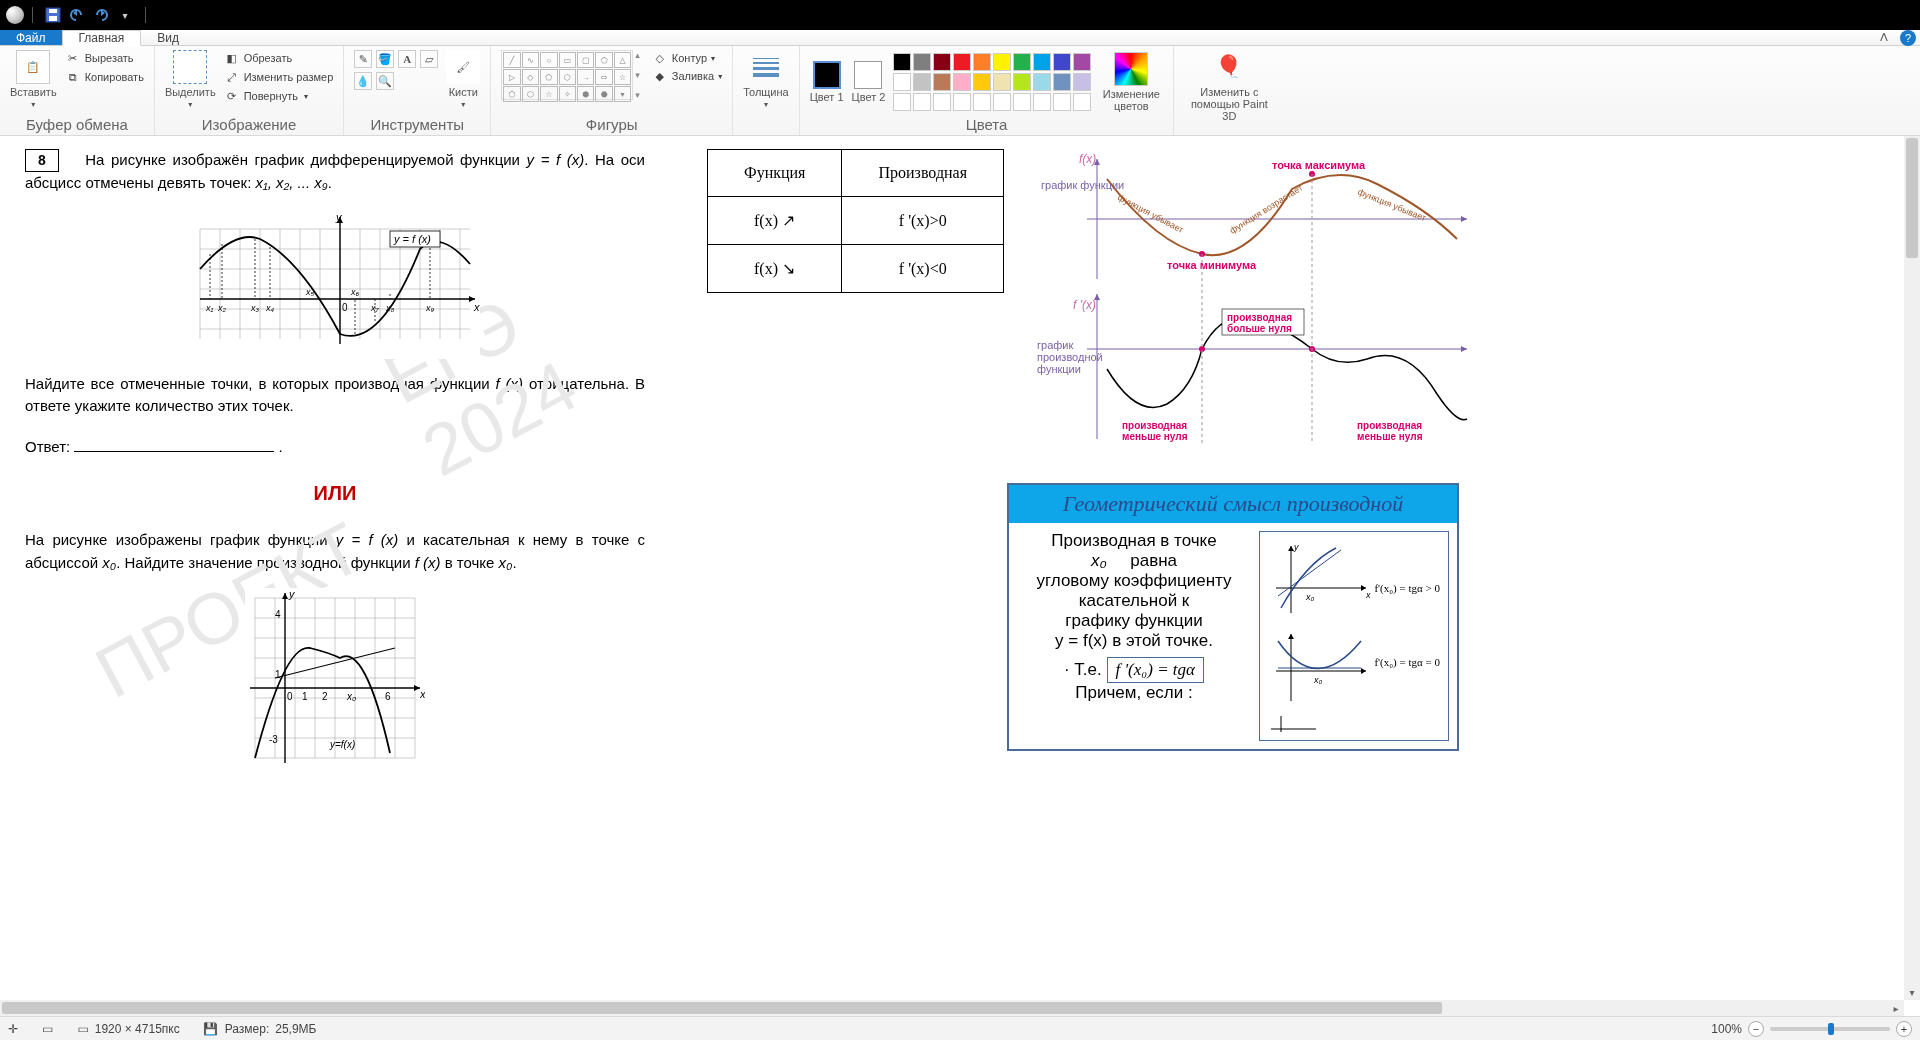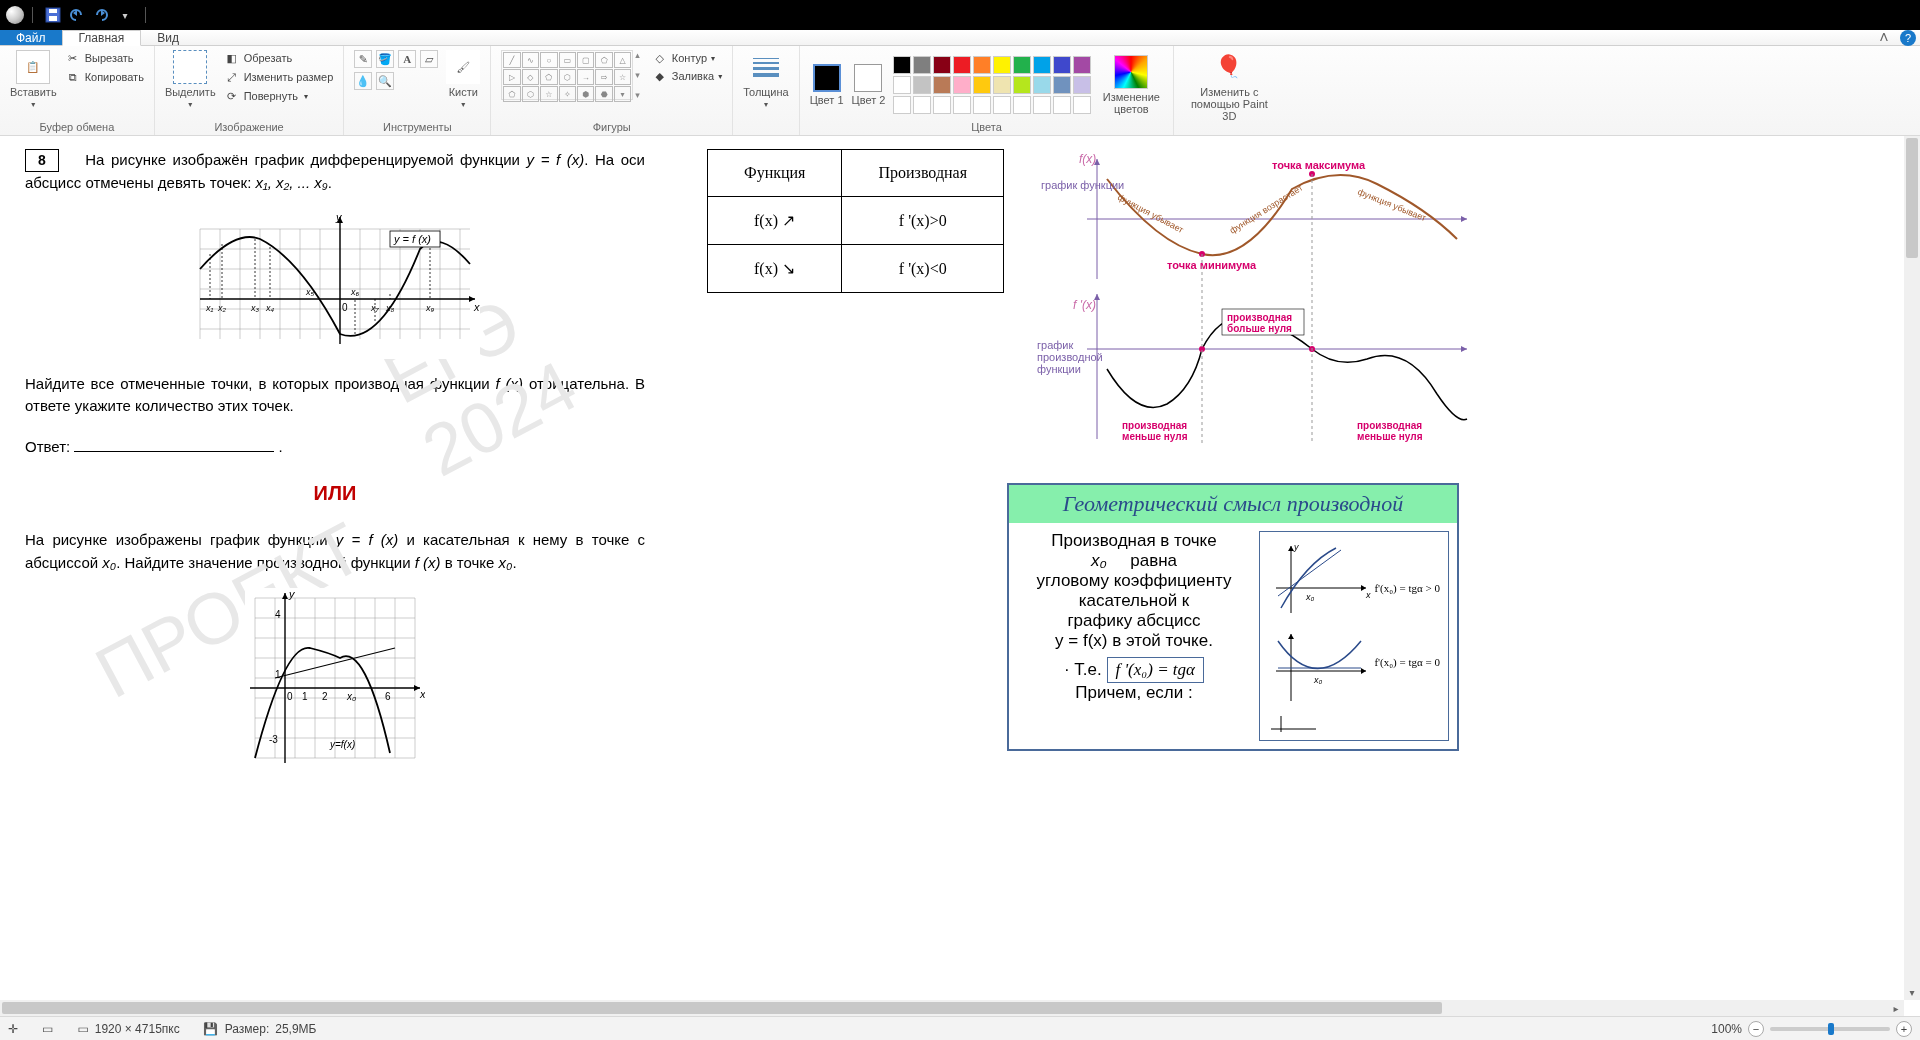--- a/index.html
+++ b/index.html
@@ -19,21 +19,21 @@
 .tab.active { background: #fff; border: 1px solid #d0d0d0; border-bottom: 1px solid #fff; margin-bottom: -1px; }
 .tabs-row .spacer { flex: 1; }
 .min-ribbon { width: 24px; display: flex; align-items: center; justify-content: center; color: #666; cursor: pointer; }
 .help-btn { width: 24px; display: flex; align-items: center; justify-content: center; cursor: pointer; }
 .help-btn .circle { width: 16px; height: 16px; border-radius: 50%; background: #1979ca; color: #fff; font-size: 11px; display:flex; align-items:center; justify-content:center; }
 
 
 .ribbon { height: 90px; background: linear-gradient(#fdfdfd,#f5f5f5); border-bottom: 1px solid #d9d9d9; display: flex; }
 .group { border-right: 1px solid #e3e3e3; padding: 4px 10px 0 10px; display: flex; flex-direction: column; align-items: center; font-size: 11px; color: #555; }
 .group-body { flex: 1; display: flex; align-items: flex-start; gap: 8px; }
-.group-label { font-size: 11px; color: #666; padding: 2px 0; }
+.group-label { font-size: 15px; color: #666; padding: 2px 0; }
 .big-btn { display: flex; flex-direction: column; align-items: center; gap: 2px; cursor: pointer; }
 .big-ico { width: 34px; height: 34px; border: 1px solid #ccc; background: #fff; display:flex; align-items:center; justify-content:center; }
 .small-row { display: flex; flex-direction: column; gap: 3px; }
 .small-btn { display: flex; align-items: center; gap: 4px; font-size: 11px; color: #444; cursor: pointer; }
 .small-ico { width: 16px; height: 16px; display:inline-flex; align-items:center; justify-content:center; }
 .tool-grid { display: grid; grid-template-columns: repeat(4, 18px); gap: 4px; }
 .tool-grid .t { width: 18px; height: 18px; border: 1px solid #ccc; display:flex; align-items:center; justify-content:center; font-size:11px; cursor:pointer; }
 .shape-box { width: 132px; height: 50px; border: 1px solid #ddd; display: grid; grid-template-columns: repeat(7, 1fr); grid-auto-rows: 16px; gap: 1px; padding: 1px; }
 .shape-box .s { border: 1px solid #bbb; font-size: 8px; display:flex; align-items:center; justify-content:center; color:#888; cursor:pointer; }
 .shape-side { display:flex; flex-direction:column; gap:2px; margin-left:4px; }
@@ -68,21 +68,21 @@
 .ili { color: #c00000; font-weight: bold; font-size: 20px; text-align:center; margin: 24px 0; }
 
 
 .ref-table { position:absolute; left: 700px; top: 6px; border: 1.5px solid #000; border-collapse: collapse; font-size: 16px; }
 .ref-table th, .ref-table td { border: 1.5px solid #000; padding: 14px 36px; text-align: center; font-family: "Times New Roman", serif; }
 .ref-table th { font-weight: normal; }
 
 
 .diagram1 { position:absolute; left: 1030px; top: 6px; width: 450px; height: 300px; font-size: 11px; }
 .card { position:absolute; left: 1000px; top: 340px; width: 452px; border: 2px solid #4a6a9a; }
-.card-head { background: #86efac; text-align:center; font-style: italic; color: #2a4a8a; font-size: 22px; padding: 6px 4px; font-family: "Times New Roman", serif; }
+.card-head { background: #0ea5e9; text-align:center; font-style: italic; color: #2a4a8a; font-size: 22px; padding: 6px 4px; font-family: "Times New Roman", serif; }
 .card-body { display: flex; padding: 8px; gap: 8px; }
 .card-text { flex:1; font-size: 17px; text-align:center; font-family: Arial, sans-serif; }
 .card-graphs { width: 190px; border: 1.5px solid #4a6a9a; padding: 6px; display:flex; flex-direction:column; gap:8px; }
 .mini-g { height: 80px; position:relative; }
 .formula-box { display:inline-block; border: 1.5px solid #4a6a9a; padding: 2px 8px; font-style: italic; font-family: "Times New Roman", serif; }
 
 
 .statusbar { height: 24px; background: #f3f3f3; border-top: 1px solid #d9d9d9; display:flex; align-items:center; font-size: 12px; color:#444; padding: 0 8px; gap: 24px; }
 .statusbar .sect { display:flex; align-items:center; gap:6px; }
 .statusbar .grow { flex:1; }
@@ -499,21 +499,21 @@
     </div>
 
     <div class="card">
       <div class="card-head">Геометрический смысл производной</div>
       <div class="card-body">
         <div class="card-text">
           <div>Производная в точке</div>
           <div><span style="font-style:italic;">x₀</span>&nbsp;&nbsp;&nbsp;&nbsp;&nbsp;<span>равна</span></div>
           <div>угловому коэффициенту</div>
           <div>касательной к</div>
-          <div>графику абсцисс</div>
+          <div>графику функции</div>
           <div><span style="">y = f(x)</span><span> в этой точке.</span></div>
           <div style="margin-top:6px;">· <span>Т.е.</span>&nbsp;<span class="formula-box">f '(x₀) = tgα</span></div>
           <div style="margin-top:0;text-align:center;">Причем, если :</div>
         </div>
         <div class="card-graphs">
           <div class="mini-g">
             <svg width="180" height="80">
                 <line x1="10" y1="50" x2="100" y2="50" stroke="#000"></line>
                 <path d="M100 50 l-5 -3 v6 z"></path>
                 <line x1="25" y1="75" x2="25" y2="8" stroke="#000"></line>

